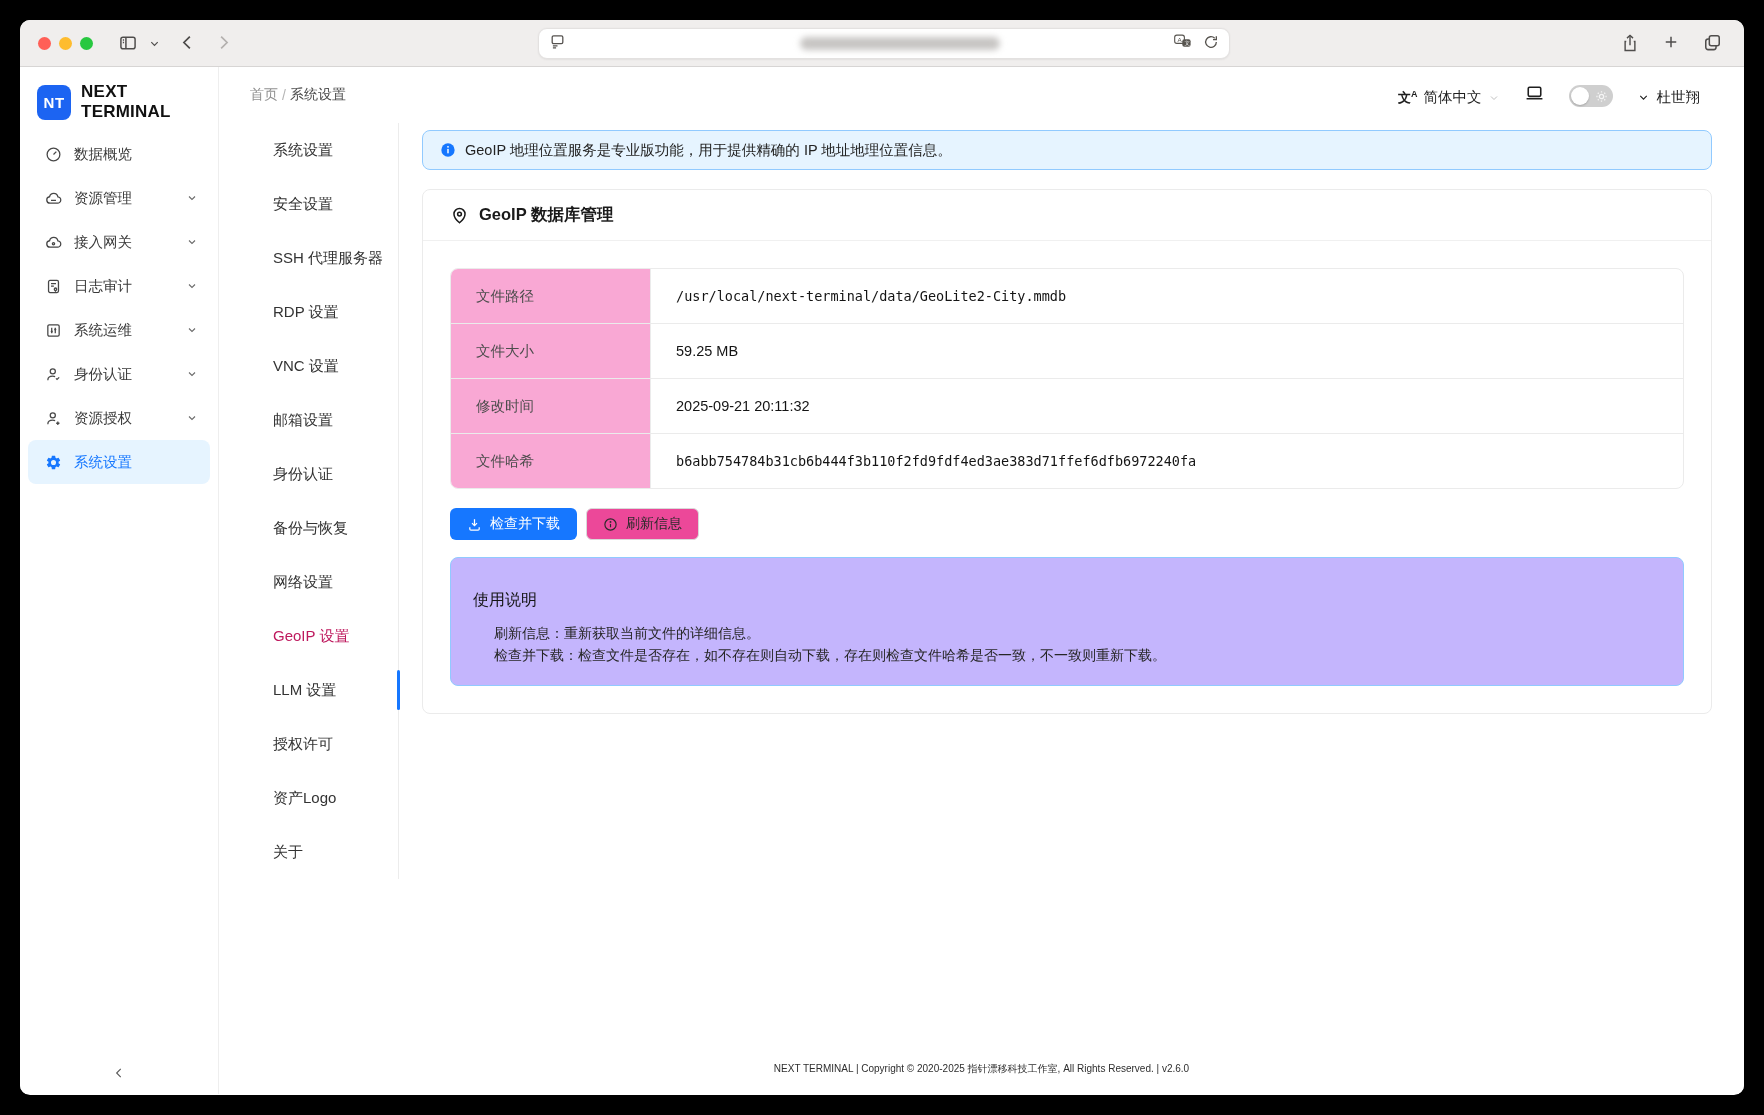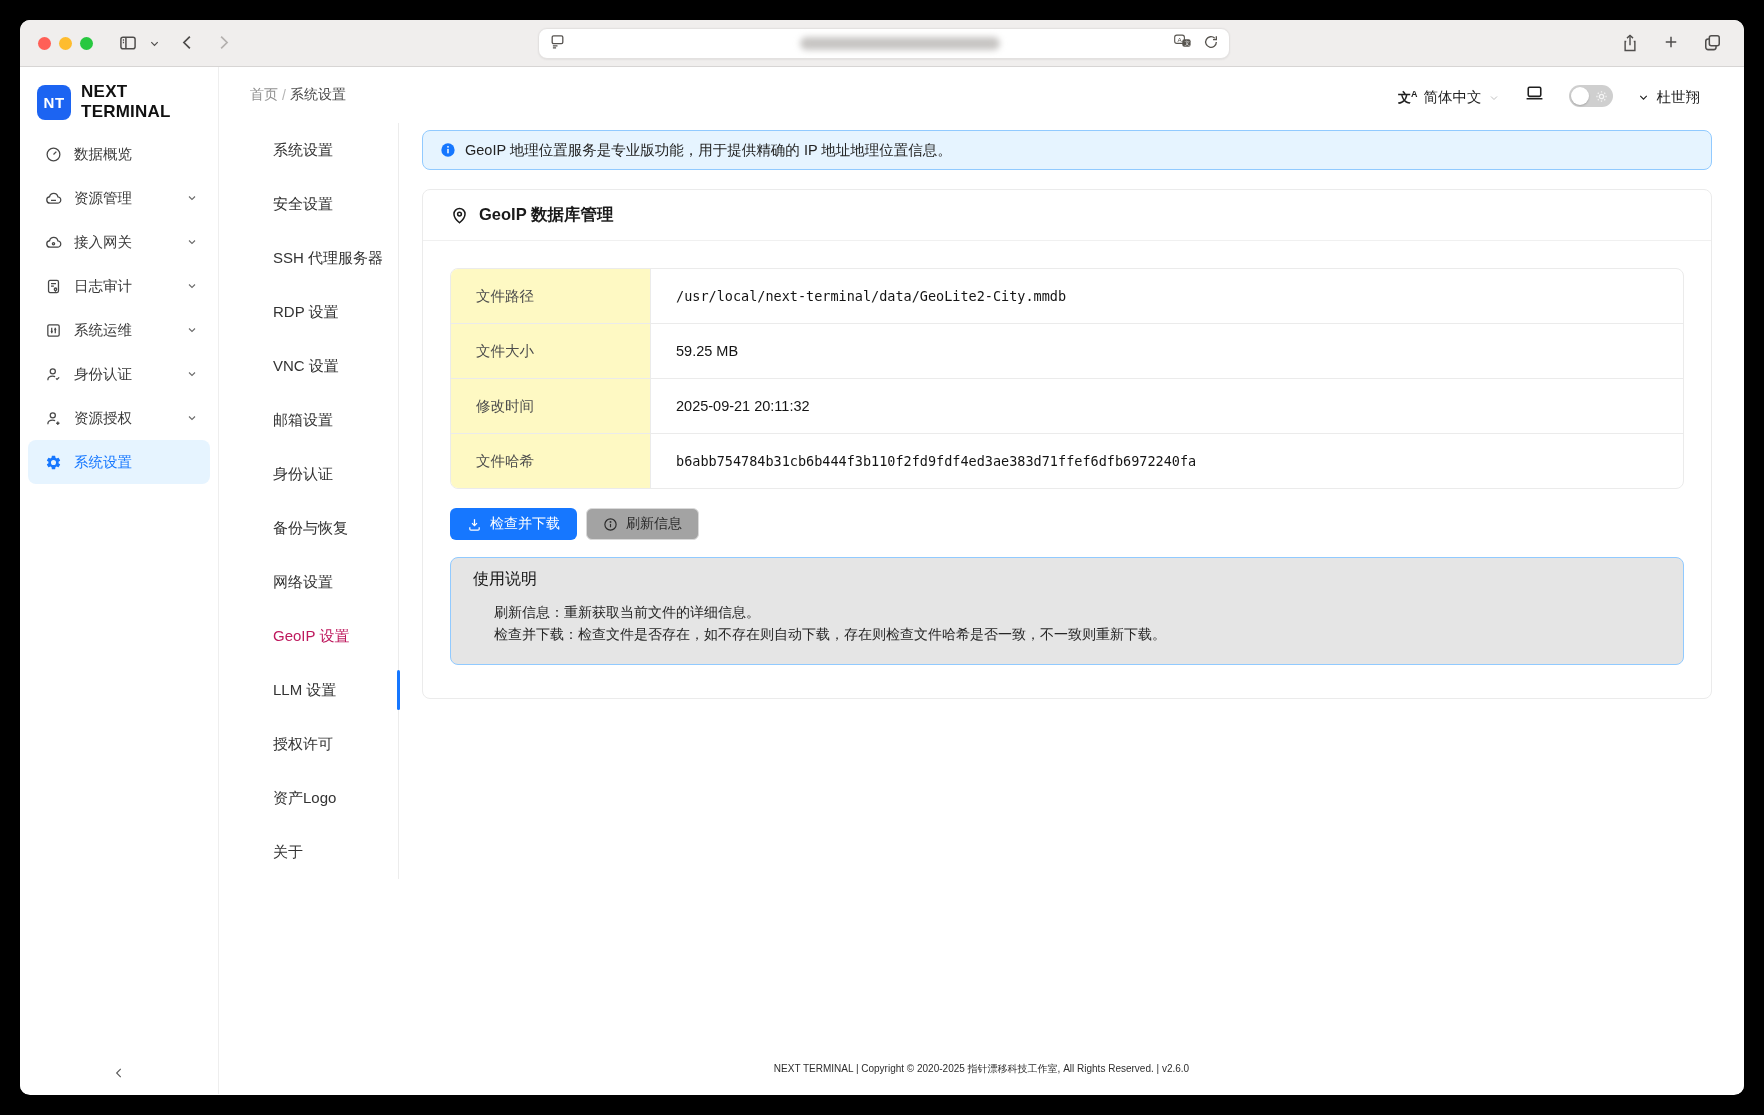--- a/index.html
+++ b/index.html
@@ -82,35 +82,35 @@
   .alert-text { font-size:14.5px; color:#232323; }
   .card { margin-top:19px; border:1px solid #ebebeb; border-radius:8px; min-height:510px; background:#fff; }
   .card-head { height:51px; display:flex; align-items:center; gap:10px; padding:0 27px;
                border-bottom:1px solid #f0f0f0; color:#1a1a1a; }
   .card-title { font-size:16.5px; font-weight:700; }
   .card-body { padding:27px; }
 
   .desc-table { border:1px solid #ebebeb; border-radius:8px; overflow:hidden; }
   .desc-row { display:flex; border-bottom:1px solid #ebebeb; }
   .desc-row:last-child { border-bottom:none; }
-  .desc-label { width:200px; flex:none; background:#fef9c3; border-right:1px solid #ebebeb;
+  .desc-label { width:200px; flex:none; background:#f9a8d4; border-right:1px solid #ebebeb;
                 display:flex; align-items:center; padding-left:25px; font-size:14.5px; color:#4d4d4d;
                 height:54px; }
   .desc-value { flex:1; display:flex; align-items:center; padding-left:25px; font-size:14.5px; color:#141414; }
   .mono { font-family:"DejaVu Sans Mono","Liberation Mono",monospace; font-size:13.5px; }
 
   .btn-row { margin-top:19px; display:flex; gap:9px; }
   .btn { height:32px; border-radius:6px; display:inline-flex; align-items:center; gap:8px;
          padding:0 16px; font-size:14px; cursor:pointer; border:1px solid transparent;
          font-family:inherit; }
   .btn-primary { background:#1677ff; color:#fff; }
-  .btn-default { background:#a3a3a3; color:#2b2b2b; border-color:#d9d9d9;justify-content:center; }
-
-  .usage { margin-top:17px; background:#e5e5e5; border:1px solid #91caff; border-radius:8px;
-           padding:11px 22px 19px; }
+  .btn-default { background:#ec4899; color:#2b2b2b; border-color:#d9d9d9;justify-content:center; }
+
+  .usage { margin-top:17px; background:#c4b5fd; border:1px solid #91caff; border-radius:8px;
+           padding:32px 22px 19px; }
   .usage-title { font-size:16px; color:#141414; margin-bottom:11px; }
   .usage-line { font-size:14px; color:#262626; line-height:22px; padding-left:21px; }
 
   .footer { height:50px; flex:none; display:flex; align-items:center; justify-content:center;
             font-size:10px; color:#2e2e2e; }
 </style>
 </head>
 <body>
 
 <div class="window">

